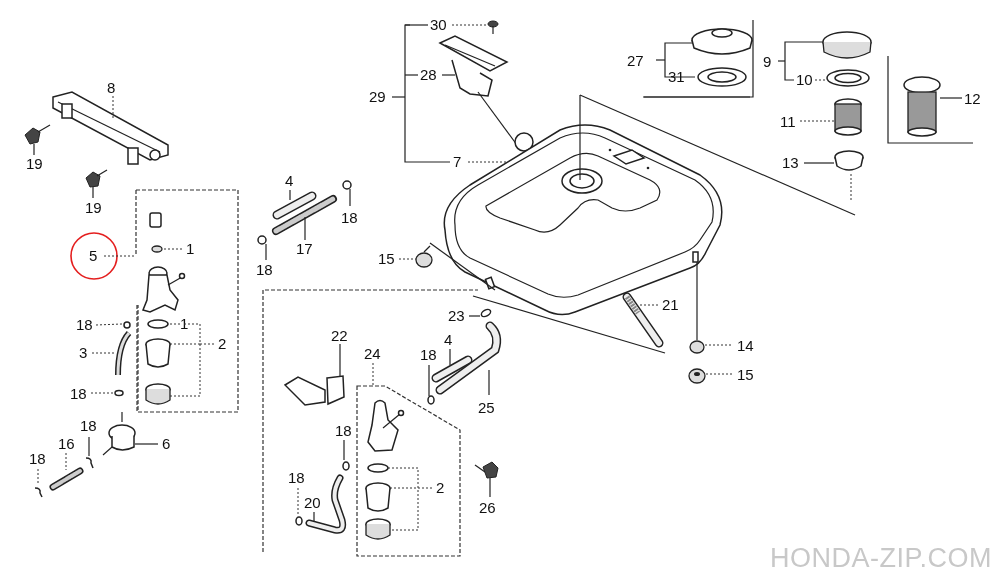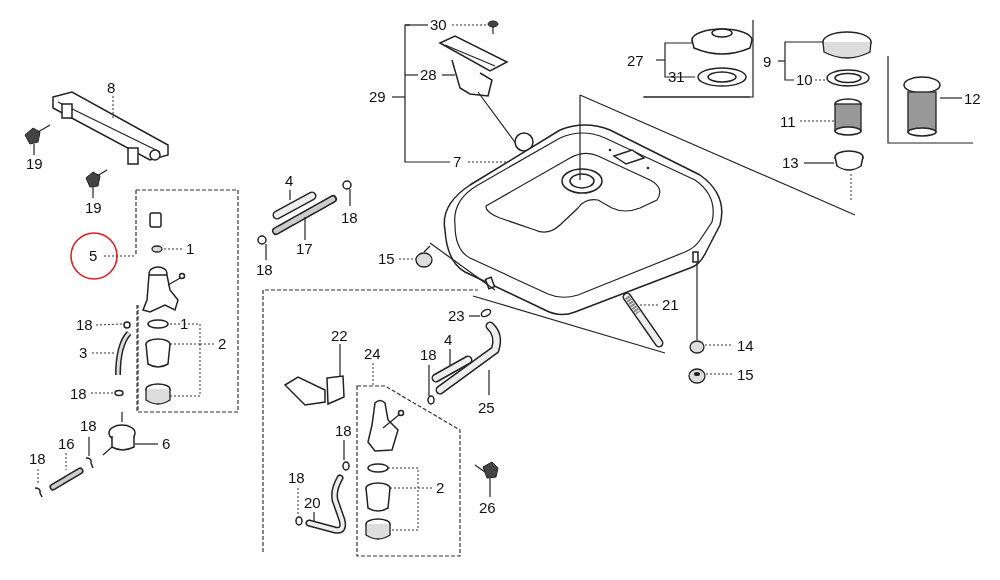--- a/index.html
+++ b/index.html
@@ -362,13 +362,14 @@
   <text class="lbl" x="478" y="413">25</text>
 
   <g>
     <line class="ln" x1="475" y1="465" x2="485" y2="472" stroke-width="3"></line>
     <polygon class="dark" points="483,467 492,462 498,468 496,477 487,478"></polygon>
   </g>
   <line class="ln" x1="490" y1="478" x2="490" y2="497"></line>
   <text class="lbl" x="479" y="513">26</text>
 </svg>
 
+<div id="watermark">HONDA-ZIP.COM</div>
 </div>
 
 </body></html>

